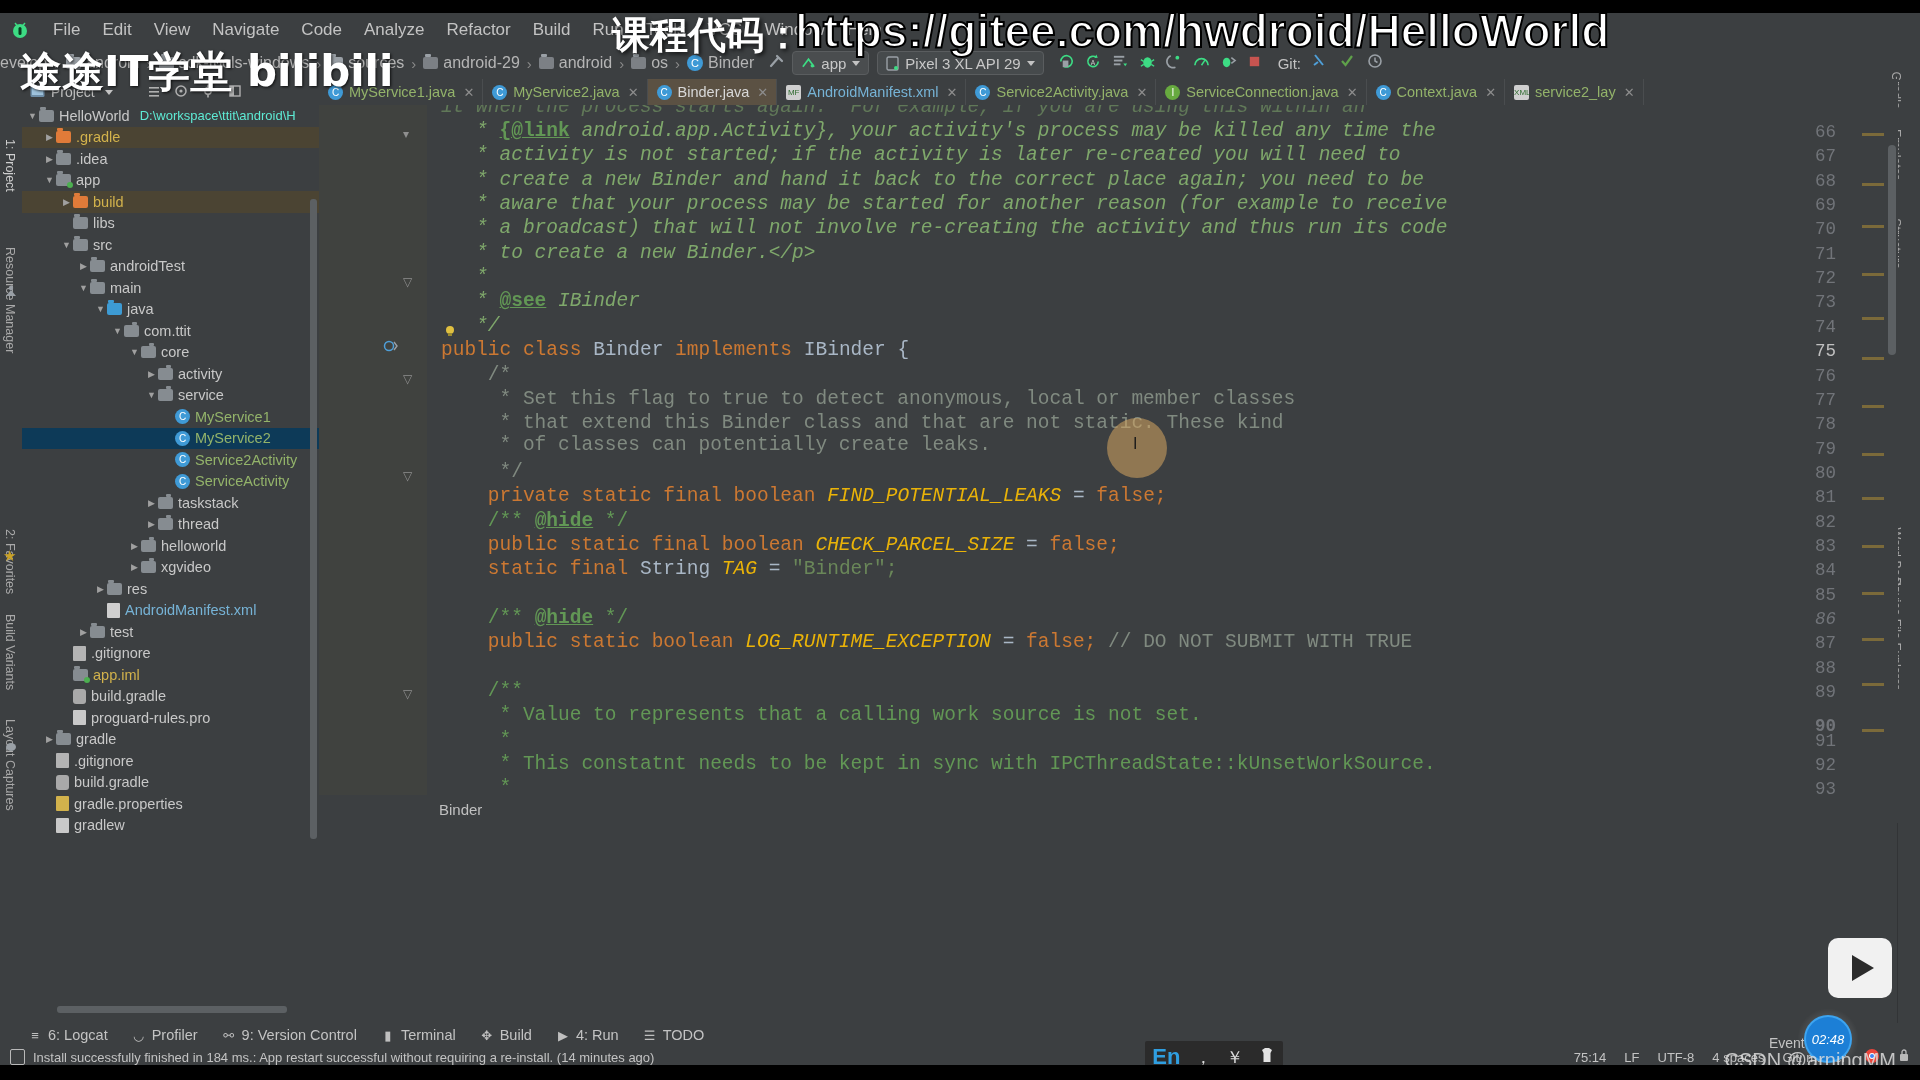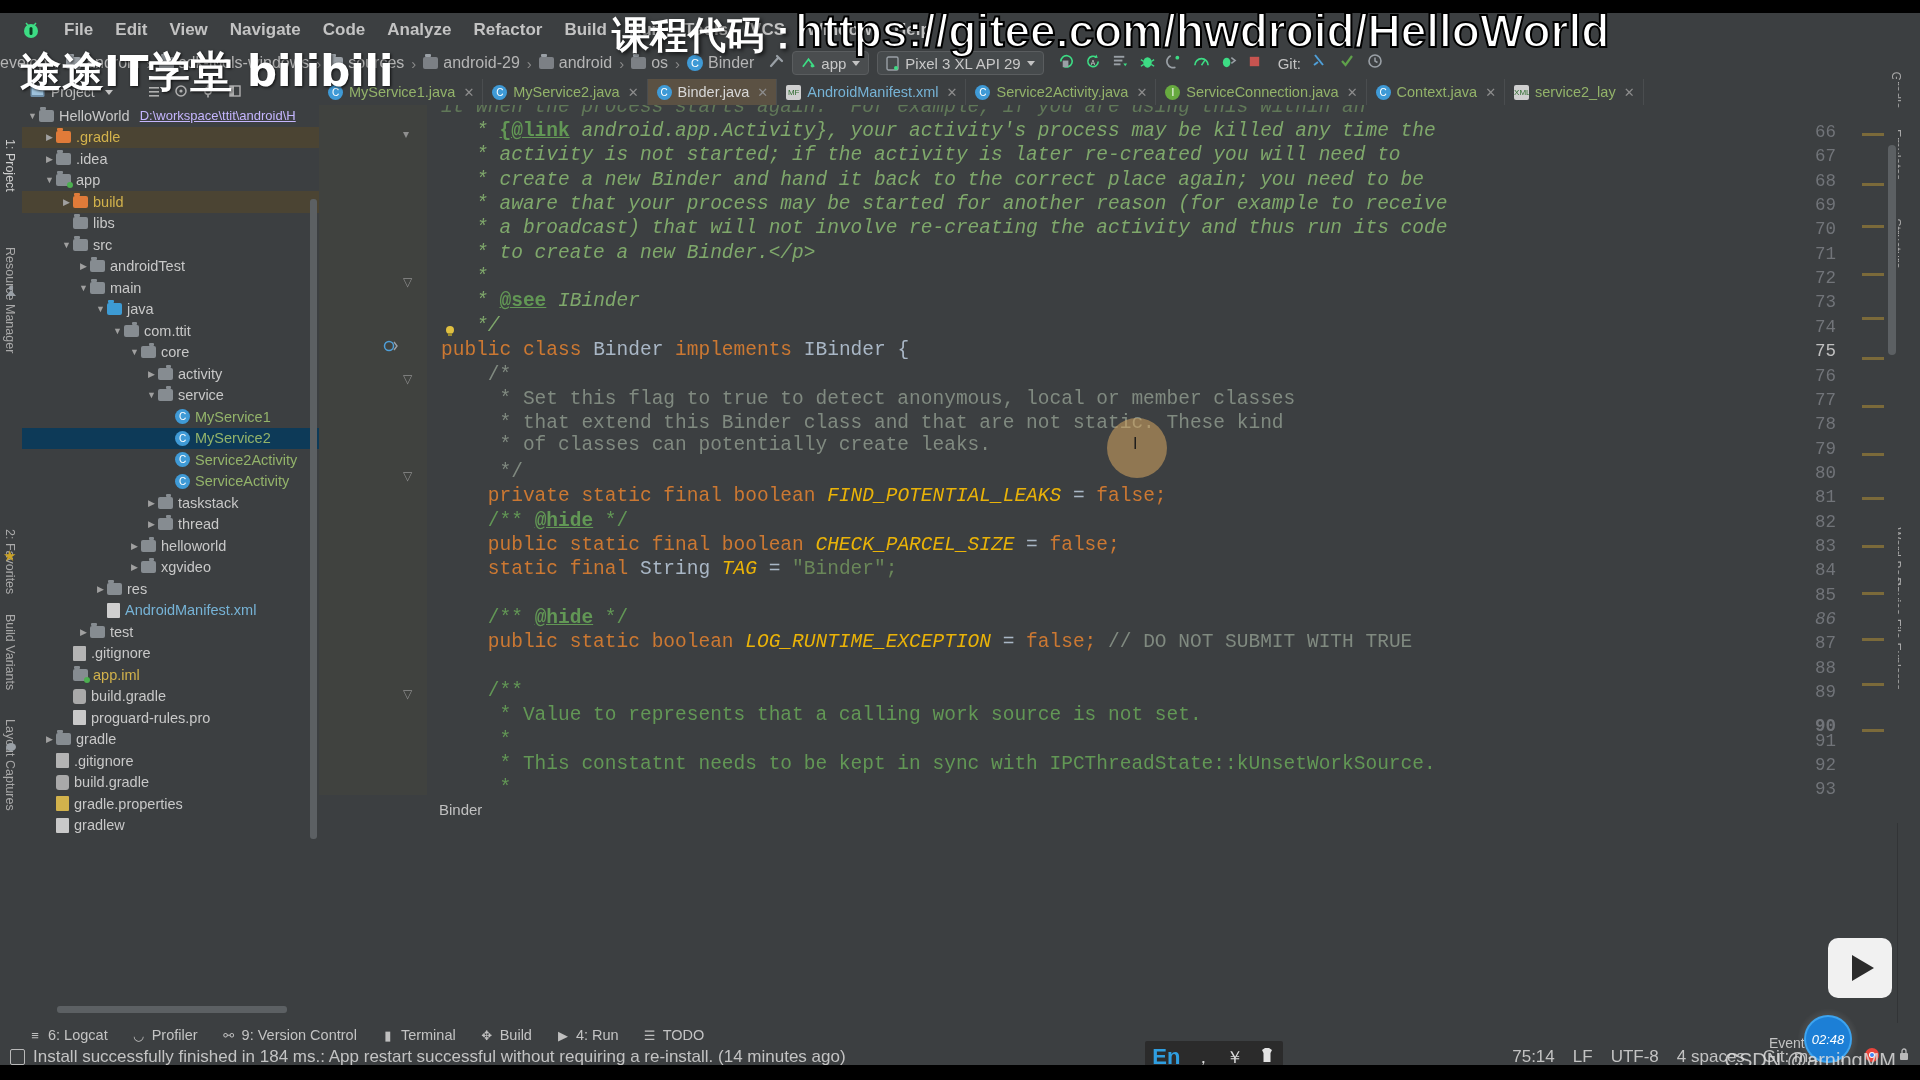--- a/index.html
+++ b/index.html
@@ -4,21 +4,21 @@
 <style>
   html,body{margin:0;padding:0;background:#000;}
   body{width:1920px;height:1080px;overflow:hidden;font-family:"Liberation Sans",sans-serif;}
   #app{position:relative;width:1920px;height:1080px;background:#3c3f41;color:#bbbbbb;}
 
   
   .blackbar-top{position:absolute;left:0;top:0;width:1920px;height:13px;background:#000;}
   .blackbar-bottom{position:absolute;left:0;top:1065px;width:1920px;height:15px;background:#000;}
 
   
-  .menubar{position:absolute;left:0;top:13px;width:1920px;height:34px;background:#3c3f41;display:flex;align-items:center;padding-left:21px;box-sizing:border-box;font-weight:bold;}
+  .menubar{position:absolute;left:0;top:13px;width:1920px;height:34px;background:#3c3f41;display:flex;align-items:center;padding-left:10px;box-sizing:border-box;}
   .app-logo{width:20px;height:20px;margin-right:12px;position:relative;}
   .menu-item{font-size:17px;color:#c3c3c3;padding:2px 11px;white-space:nowrap;}
 
   
   .navbar{position:absolute;left:0;top:47px;width:1920px;height:32px;background:#3c3f41;display:flex;align-items:center;padding-left:0px;box-sizing:border-box;font-size:16px;color:#b5b5b5;}
   .crumb{display:flex;align-items:center;white-space:nowrap;}
   .crumb .sep{color:#8a8a8a;margin:0 7px;font-size:15px;}
   .fold-ico{display:inline-block;width:15px;height:12px;background:#9aa0a6;border-radius:2px;margin-right:5px;position:relative;}
   .fold-ico:after{content:"";position:absolute;left:2px;top:-3px;width:6px;height:3px;background:#9aa0a6;border-radius:1px;}
   .fold-ico.dark{background:#7c8085;}
@@ -48,21 +48,21 @@
   .tico:after{content:"";position:absolute;left:1px;top:-3px;width:6px;height:3px;background:#868c91;border-radius:1px;}
   .tico.orange{background:#e07b39;} .tico.orange:after{background:#e07b39;}
   .tico.blue{background:#3d9bd4;} .tico.blue:after{background:#3d9bd4;}
   .tico.pkg{background:#868c91;border-radius:2px;}
   .tico.pkg:after{left:8px;top:-3px;width:5px;height:3px;}
   .tico.greendot:before{content:"";position:absolute;right:-2px;bottom:-2px;width:6px;height:6px;border-radius:50%;background:#4caf50;}
   .tcls{display:inline-block;width:15px;height:15px;border-radius:50%;background:#3f9ad6;color:#fff;font-size:10px;line-height:15px;text-align:center;margin-right:5px;flex:0 0 15px;}
   .tfile{display:inline-block;width:13px;height:15px;margin-right:5px;background:#c9c9c9;border-radius:1px;flex:0 0 13px;position:relative;}
   .tlabel.green{color:#93b36a;} .tlabel.yellow{color:#d2b24c;}
   .tlabel.bluetxt{color:#76b3d6;} .tlabel.gray{color:#c8c8c8;}
-  .tpath{color:#c4b5fd;font-size:13px;margin-left:10px;text-decoration:underline;}
+  .tpath{color:#5eead4;font-size:13px;margin-left:10px;}
   .scroll-v{position:absolute;right:2px;top:120px;width:7px;height:640px;background:#5c6063;border-radius:3px;}
   .scroll-h{position:absolute;left:35px;bottom:12px;width:230px;height:7px;background:#5c6063;border-radius:3px;}
 
   
   .tabbar{position:absolute;left:319px;top:79px;width:1579px;height:26px;background:#3c3f41;display:flex;align-items:stretch;overflow:hidden;}
   .tab{display:flex;align-items:center;padding:0 8px 0 9px;font-size:14.5px;color:#93b36a;white-space:nowrap;border-right:1px solid #4a4d4f;}
   .tab.active{background:#5b5143;color:#d8d8d8;}
   .tab .x{color:#8d8d8d;margin-left:8px;font-size:13px;}
   .tab .label.xml{color:#76b3d6;}
   .tab .label.plain{color:#d8d8d8;}
@@ -96,21 +96,21 @@
 
   
   .edcrumb{position:absolute;left:319px;top:795px;width:1579px;height:28px;background:#3c3f41;display:flex;align-items:center;padding-left:120px;box-sizing:border-box;font-size:15px;color:#c0c0c0;}
 
   
   .bottombar{position:absolute;left:0;top:1023px;width:1920px;height:24px;background:#3c3f41;display:flex;align-items:center;padding-left:28px;box-sizing:border-box;font-size:14.5px;color:#c3c3c3;}
   .bb-item{display:flex;align-items:center;margin-right:24px;white-space:nowrap;}
   .bb-item .gi{margin-right:6px;display:inline-block;width:14px;text-align:center;color:#bfbfbf;font-size:13px;}
 
   
-  .statusbar{position:absolute;left:0;top:1047px;width:1920px;height:20px;background:#3c3f41;display:flex;align-items:center;font-size:17px;color:#c3c3c3;}
+  .statusbar{position:absolute;left:0;top:1047px;width:1920px;height:20px;background:#3c3f41;display:flex;align-items:center;font-size:13px;color:#c3c3c3;}
   .status-left{display:flex;align-items:center;padding-left:10px;}
   .status-right{position:absolute;right:10px;display:flex;align-items:center;gap:18px;}
   .notify-ico{width:13px;height:14px;border:1.5px solid #b9b9b9;border-radius:2px;margin-right:8px;display:inline-block;}
 
   
   .imebar{position:absolute;left:1145px;top:1041px;width:138px;height:32px;background:#2b2b2b;border-radius:2px;display:flex;align-items:center;justify-content:space-around;color:#dcdcdc;font-size:17px;}
   .ime-en{color:#2f9ee0;font-weight:bold;font-size:22px;}
 
   
   .clock{position:absolute;left:1806px;top:1017px;width:44px;height:44px;border-radius:50%;background:#1c7fd6;color:#fff;font-size:13px;display:flex;align-items:center;justify-content:center;box-shadow:0 0 0 2px #3da4f0;font-style:italic;}

